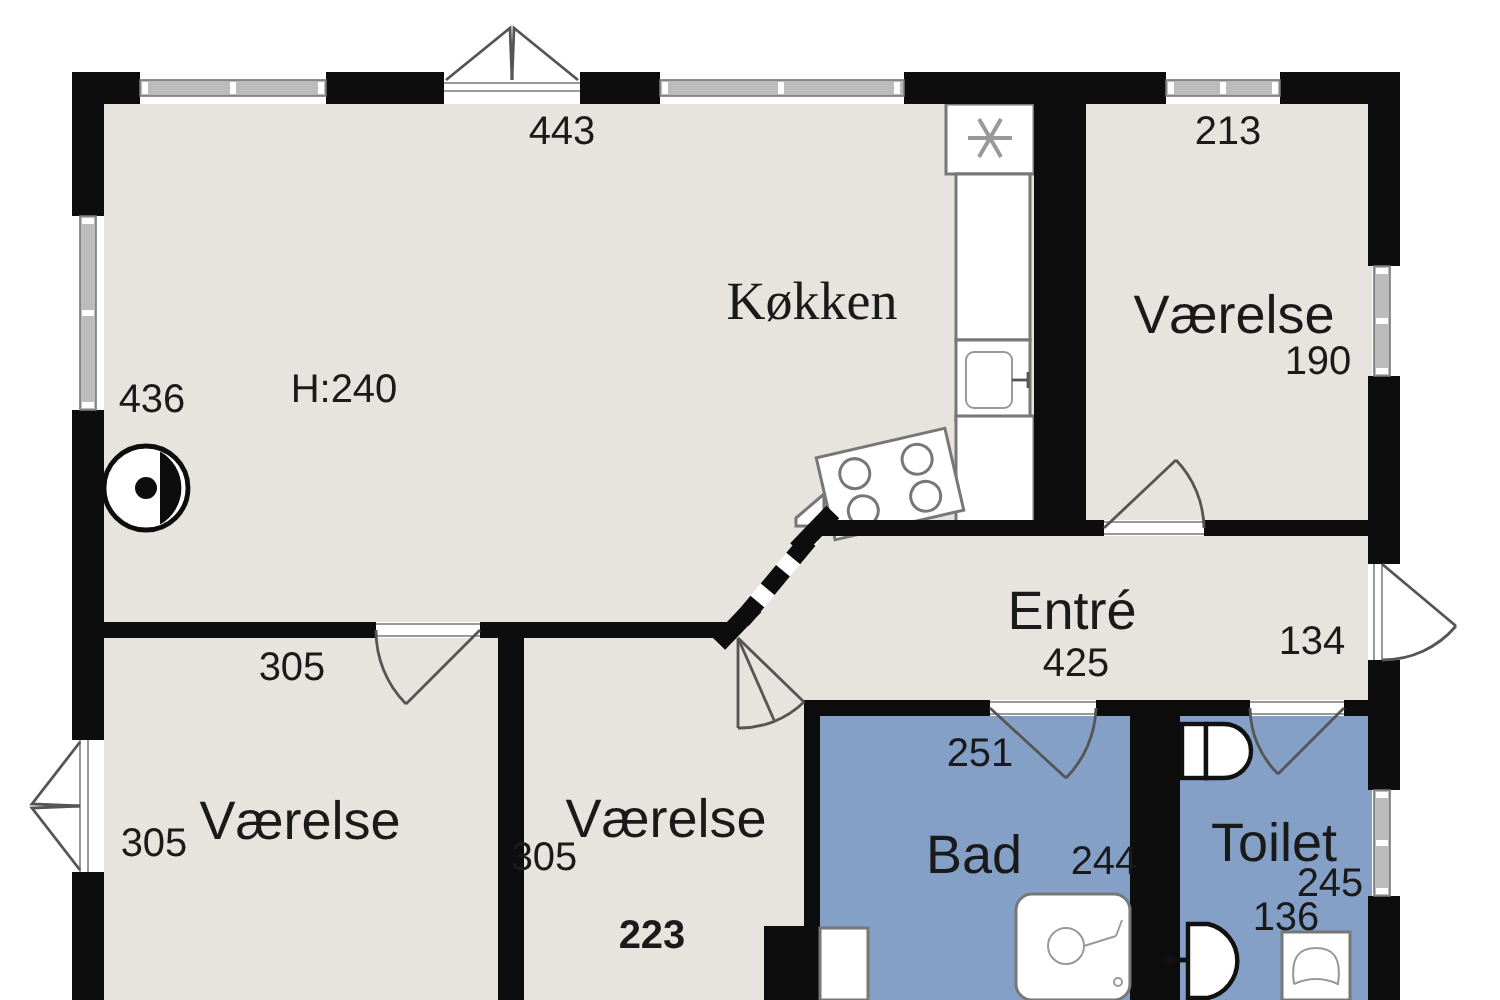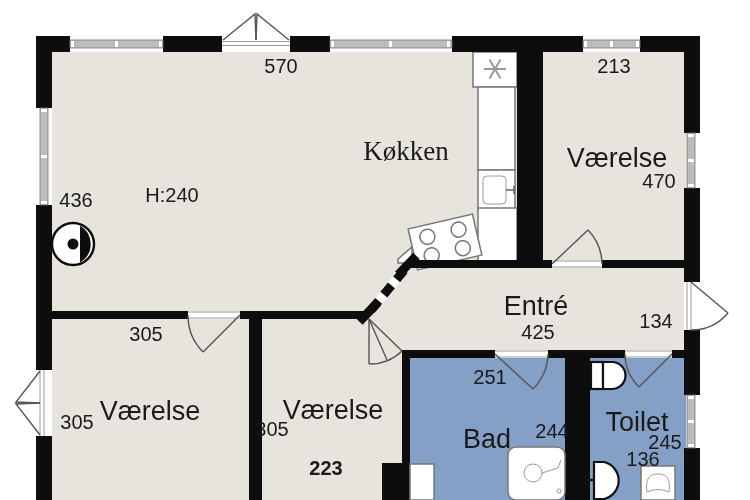--- a/index.html
+++ b/index.html
@@ -233,36 +233,36 @@
       <rect class="fix" x="508" y="447" width="57" height="53" rx="8"></rect>
       <circle class="hair" cx="533" cy="473" r="9"></circle>
       <line class="hair" x1="542" y1="473" x2="558" y2="468" stroke-width="2"></line>
       <line class="hair" x1="558" y1="468" x2="561" y2="460" stroke-width="2"></line>
       <circle class="hair" cx="559" cy="491" r="2"></circle>
     </g>
     <rect class="fix" x="410" y="464" width="24" height="36"></rect>
   </g>
 </svg>
 
-<div class="lbl dim" style="left:281px;top:66px;">570</div>
+<div class="lbl dim" style="left:281px;top:66px;">443</div>
 <div class="lbl dim" style="left:614px;top:66px;">213</div>
 <div class="lbl sub" style="left:172px;top:195px;">H:240</div>
 <div class="lbl room" style="left:406px;top:151px;font-family:Liberation Serif, serif;">Køkken</div>
 <div class="lbl room" style="left:617px;top:158px;">Værelse</div>
-<div class="lbl dim" style="left:659px;top:181px;">470</div>
+<div class="lbl dim" style="left:659px;top:181px;">190</div>
 <div class="lbl dim" style="left:76px;top:200px;">436</div>
 <div class="lbl room" style="left:536px;top:306px;">Entré</div>
 <div class="lbl dim" style="left:538px;top:332px;">425</div>
 <div class="lbl dim" style="left:656px;top:321px;">134</div>
 <div class="lbl dim" style="left:146px;top:334px;">305</div>
 <div class="lbl dim" style="left:77px;top:422px;">305</div>
 <div class="lbl room" style="left:150px;top:411px;">Værelse</div>
 <div class="lbl dim" style="left:272px;top:429px;">305</div>
 <div class="lbl room" style="left:333px;top:410px;">Værelse</div>
 <div class="lbl dim" style="left:326px;top:468px;font-weight:bold;">223</div>
 <div class="lbl dim" style="left:490px;top:377px;text-align:right;">251</div>
-<div class="lbl room" style="left:487px;top:428px;margin-top:11px;">Bad</div>
+<div class="lbl room" style="left:487px;top:428px;">Bad</div>
 <div class="lbl dim" style="left:552px;top:431px;">244</div>
 <div class="lbl room" style="left:637px;top:422px;">Toilet</div>
 <div class="lbl dim" style="left:665px;top:442px;">245</div>
 <div class="lbl dim" style="left:643px;top:459px;">136</div>
 
 </div>
 
 </body></html>

